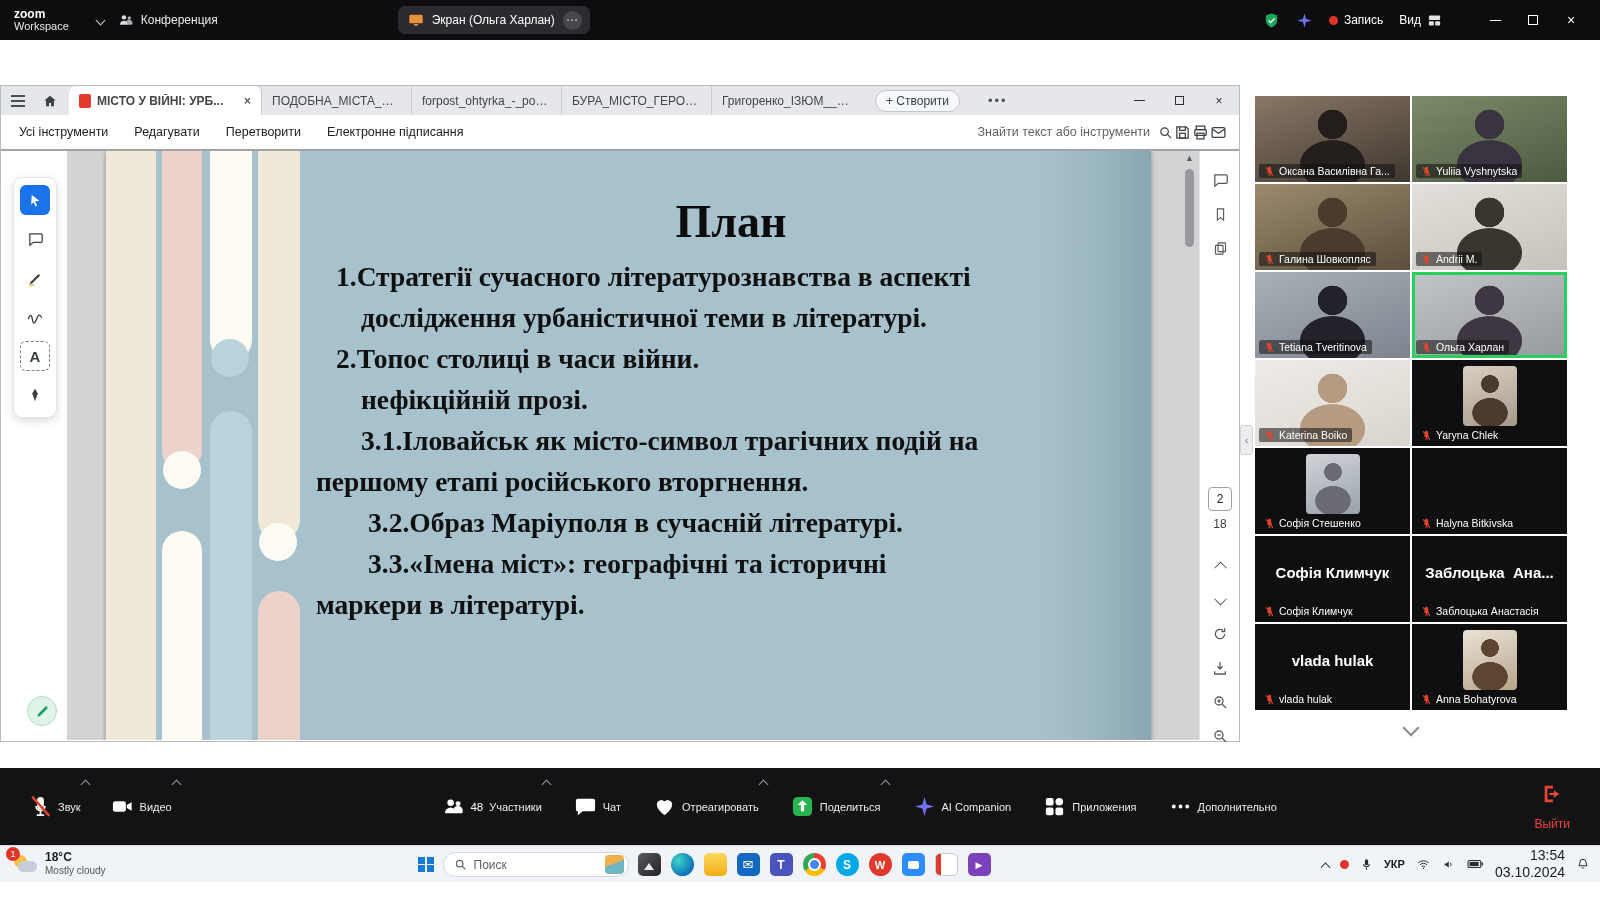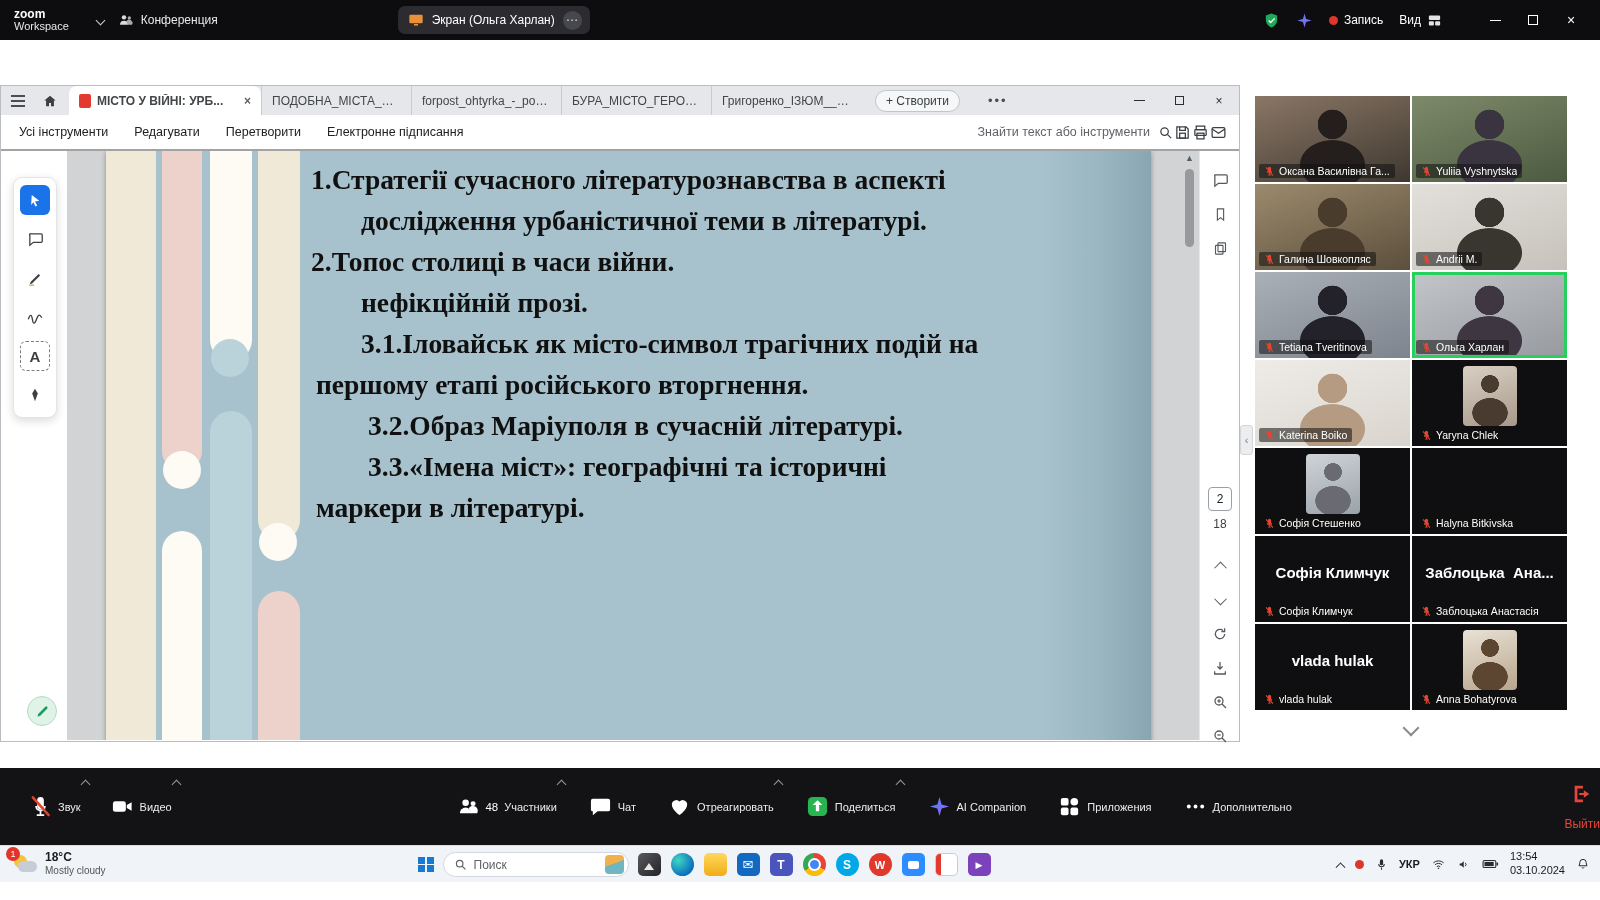--- a/index.html
+++ b/index.html
@@ -86,21 +86,21 @@
   .sc{position:absolute;width:38px;height:38px;border-radius:50%}
   .sc1{left:57px;top:300px;background:#fdfbf4}
   .sc2{left:105px;top:188px;background:#bad3da}
   .sc3{left:153px;top:372px;background:#fdfbf4}
   .slide-inner{position:absolute;left:205px;top:0;right:0}
   .slide-title{margin-top:44px;text-align:center;
     font-family:"Liberation Serif","DejaVu Serif",serif;font-weight:700;font-size:46px;color:#0c0c0c}
   #slide-lines{margin-top:8px}
   .sline{font-family:"Liberation Serif","DejaVu Serif",serif;font-weight:700;font-size:27.5px;
     color:#101010;line-height:41px;white-space:nowrap}
-  .ind-n{}.ind-c{margin-left:50px}.ind-s{margin-left:57px}.ind-z{margin-left:5px}
+  .ind-n{margin-left:25px}.ind-c{margin-left:50px}.ind-s{margin-left:57px}.ind-z{margin-left:5px}
 
   .vscroll{position:absolute;right:3px;top:2px;width:13px;height:584px}
   .varrow{color:#5a5d60;font-size:9px;text-align:center}
   .vthumb{position:absolute;left:2px;top:16px;width:9px;height:78px;background:#97999c;border-radius:5px}
 
   .rightcol{width:40px;background:#fff;border-left:1px solid #e6e7e9;position:relative;flex:0 0 auto;color:#55595d}
   .rcbtn{width:40px;height:34px;display:flex;align-items:center;justify-content:center}
   .rc-top{position:absolute;top:12px;left:0}
   .rc-page{position:absolute;top:336px;left:0;width:40px;text-align:center}
   .pagebox{width:24px;height:24px;margin:0 auto;border:1px solid #9aa0a6;border-radius:4px;
@@ -137,21 +137,21 @@
   .zb-left{display:flex;margin-left:16px;gap:4px}
   .zb-center{flex:1;display:flex;justify-content:center;gap:6px}
   .zbtn{position:relative;min-width:64px;padding:0 13px;height:64px;display:flex;flex-direction:row;
     align-items:center;justify-content:center;gap:6px;border-radius:8px}
   .icrow{display:flex;align-items:center;gap:5px;height:24px}
   .zicon svg{width:23px;height:23px}
   .zlbl{font-size:11px;color:#ececec;white-space:nowrap}
   .zbadge{font-size:11.5px;color:#fff}
   .chev-up{position:absolute;top:6px;right:5px;width:7px;height:7px;border-left:1.5px solid #9a9a9e;
     border-top:1.5px solid #9a9a9e;transform:rotate(45deg)}
-  .zb-leave{display:flex;flex-direction:column;align-items:center;gap:12px}
+  .zb-leave{margin-right:30px;display:flex;flex-direction:column;align-items:center;gap:12px}
   .zb-leave .zlbl{color:#e8453a;font-size:12px}
 
   
   .tbar{position:absolute;left:0;top:845px;width:1600px;height:37px;background:#f0f3f8;
     border-top:1px solid #dadee4;display:flex;align-items:center;color:#1c1c1c}
   .tweather{display:flex;align-items:center;gap:7px;margin-left:8px;position:relative;width:170px}
   .wbadge{position:absolute;left:-2px;top:-4px;background:#e0352b;color:#fff;font-size:9px;
     min-width:14px;height:14px;border-radius:7px;display:flex;align-items:center;justify-content:center;z-index:2}
   .wicon{width:24px;height:18px;position:relative;margin-left:6px}
   .wsun{position:absolute;left:0;top:0;width:13px;height:13px;border-radius:50%;background:#f6c344}
@@ -180,21 +180,21 @@
   .app-skype{border-radius:50%;background:#00a8e8}.app-skype::after{content:"S"}
   .app-w-app{border-radius:50%;background:#e0392b}.app-w-app::after{content:"W";font-size:11px}
   .app-zoom{background:#2d8cff}.app-zoom::after{content:"";width:11px;height:8px;background:#fff;border-radius:2px}
   .app-document-app{background:linear-gradient(90deg,#e23b2e 26%,#fff 26%);border:1px solid #c9ccd0}
   .app-media-app{background:#7b42bc}.app-media-app::after{content:"▶";font-size:9px}
   .ttray{margin-left:auto;display:flex;align-items:center;gap:11px;margin-right:10px}
   .trayic{display:flex;align-items:center;justify-content:center;color:#2c2c2e}
   .chev-tray{width:7px;height:7px;border-left:1.6px solid #2c2c2e;border-top:1.6px solid #2c2c2e;transform:rotate(45deg) translate(2px,2px)}
   .recdot-tray{width:9px;height:9px;border-radius:50%;background:#e0352b}
   .langtxt{font-size:11px;font-weight:700}
-  .tclock{text-align:left;font-size:11px;line-height:1.25}
+  .tclock{text-align:right;font-size:14px;line-height:1.25}
 </style>
 </head>
 <body>
 
 <div id="screen">
 
   <header class="ztop">
     <div class="zlogo">
       <div class="zl1">zoom</div>
       <div class="zl2">Workspace</div>
@@ -395,20 +395,21 @@
             <div class="sb sb5"></div>
             <div class="sb sb6"></div>
             <div class="sb sb7"></div>
             <div class="sc sc1"></div>
             <div class="sc sc2"></div>
             <div class="sc sc3"></div>
 
           </div>
           <div class="slide-edge"></div>
           <div class="slide-inner">
+            <div class="slide-title">План</div>
             <div id="slide-lines">
                 <div class="sline ind-n">1.Стратегії сучасного літературознавства в аспекті</div>
                 <div class="sline ind-c">дослідження урбаністичної теми в літературі.</div>
                 <div class="sline ind-n">2.Топос столиці в часи війни.</div>
                 <div class="sline ind-c">нефікційній прозі.</div>
                 <div class="sline ind-c">3.1.Іловайськ як місто-символ трагічних подій на</div>
                 <div class="sline ind-z">першому етапі російського вторгнення.</div>
                 <div class="sline ind-s">3.2.Образ Маріуполя в сучасній літературі.</div>
                 <div class="sline ind-s">3.3.«Імена міст»: географічні та історичні</div>
                 <div class="sline ind-z">маркери в літературі.</div>

